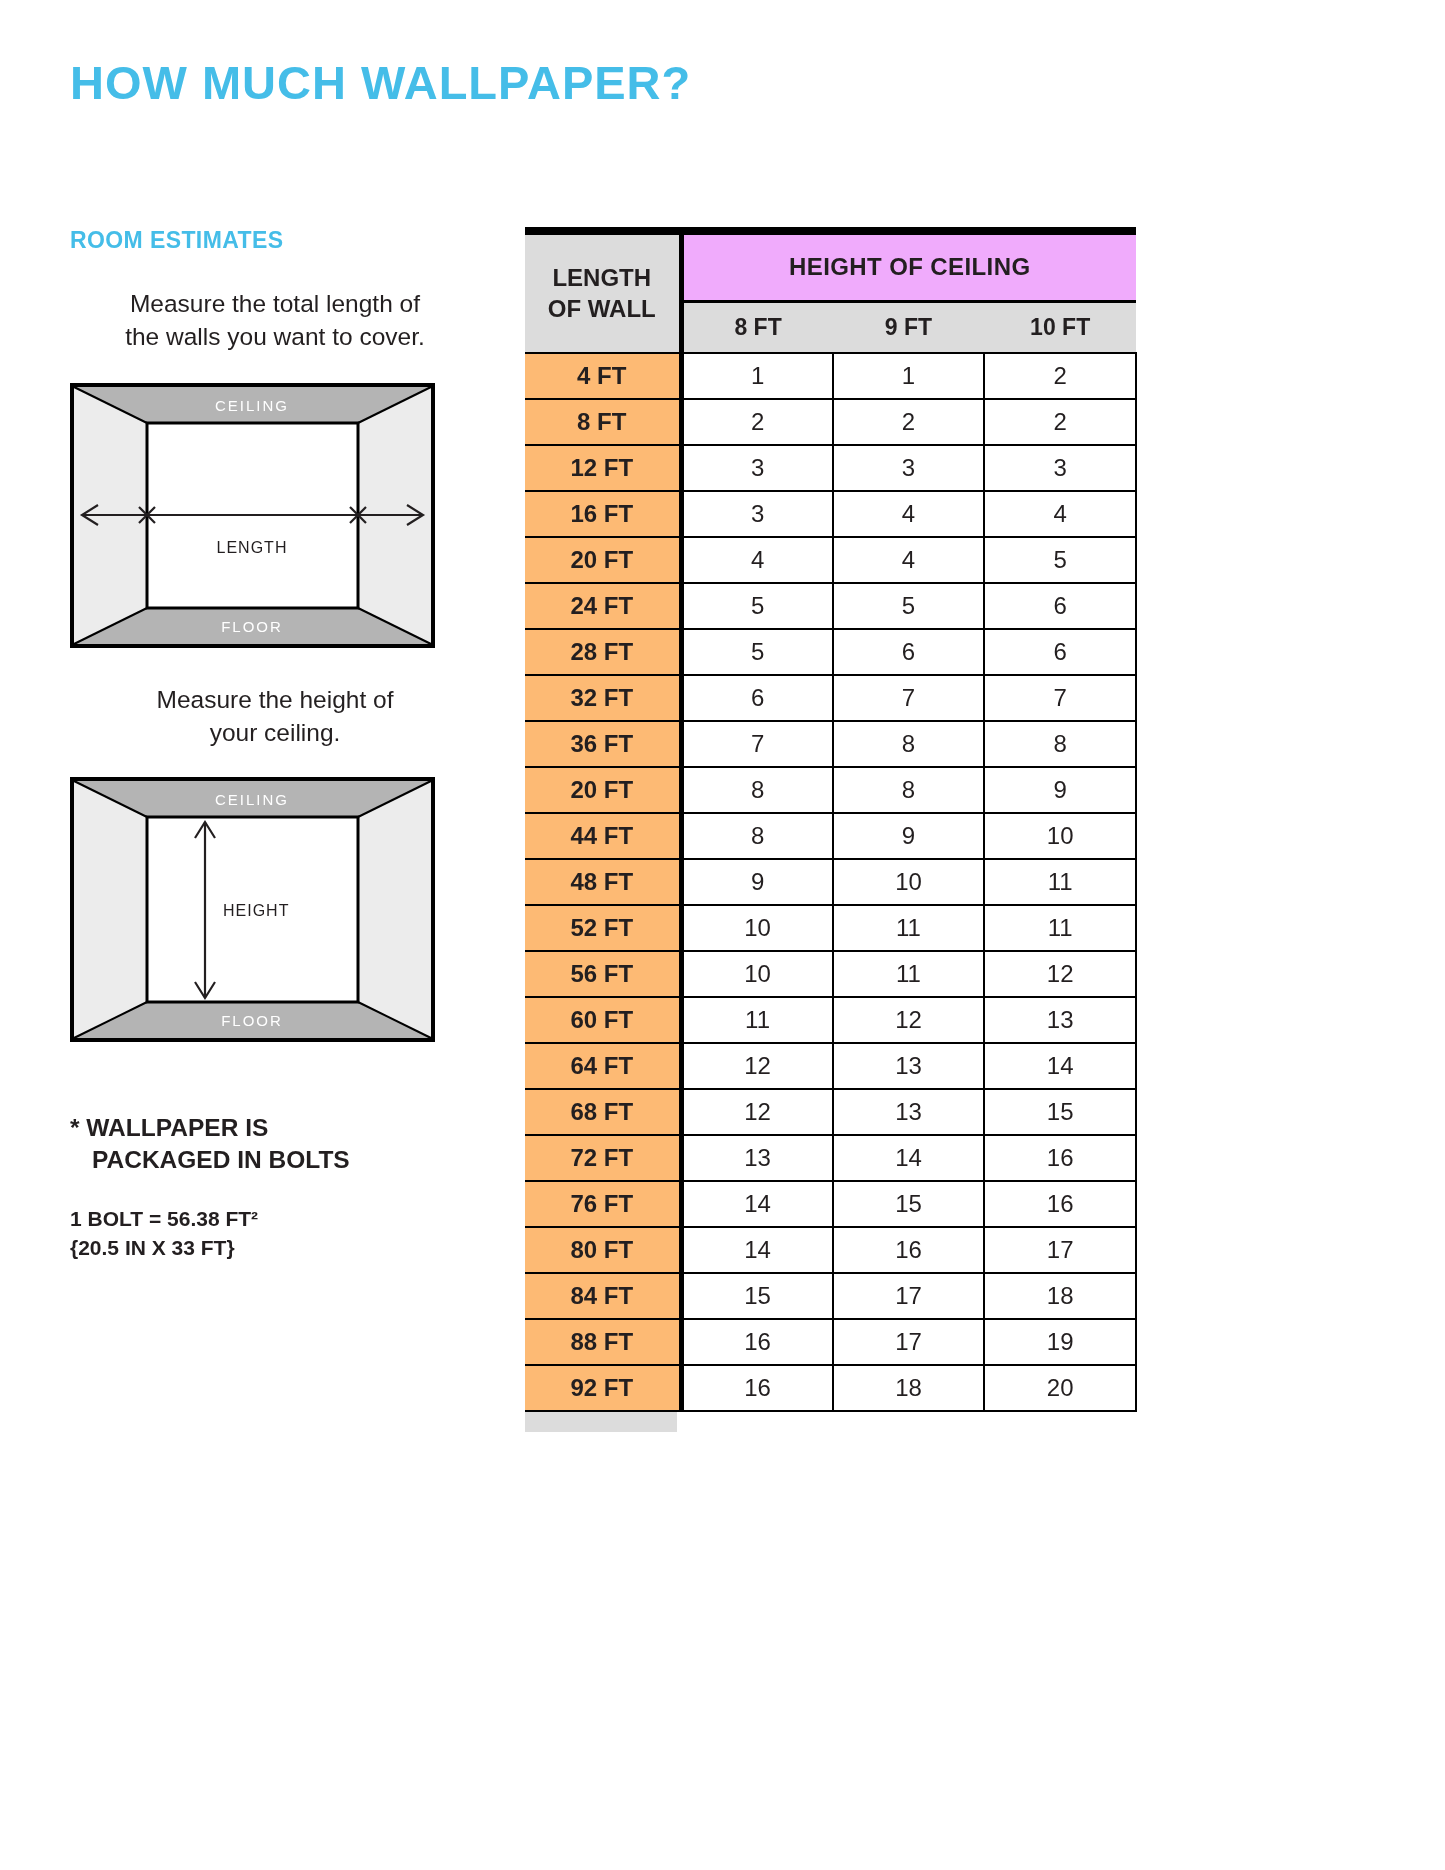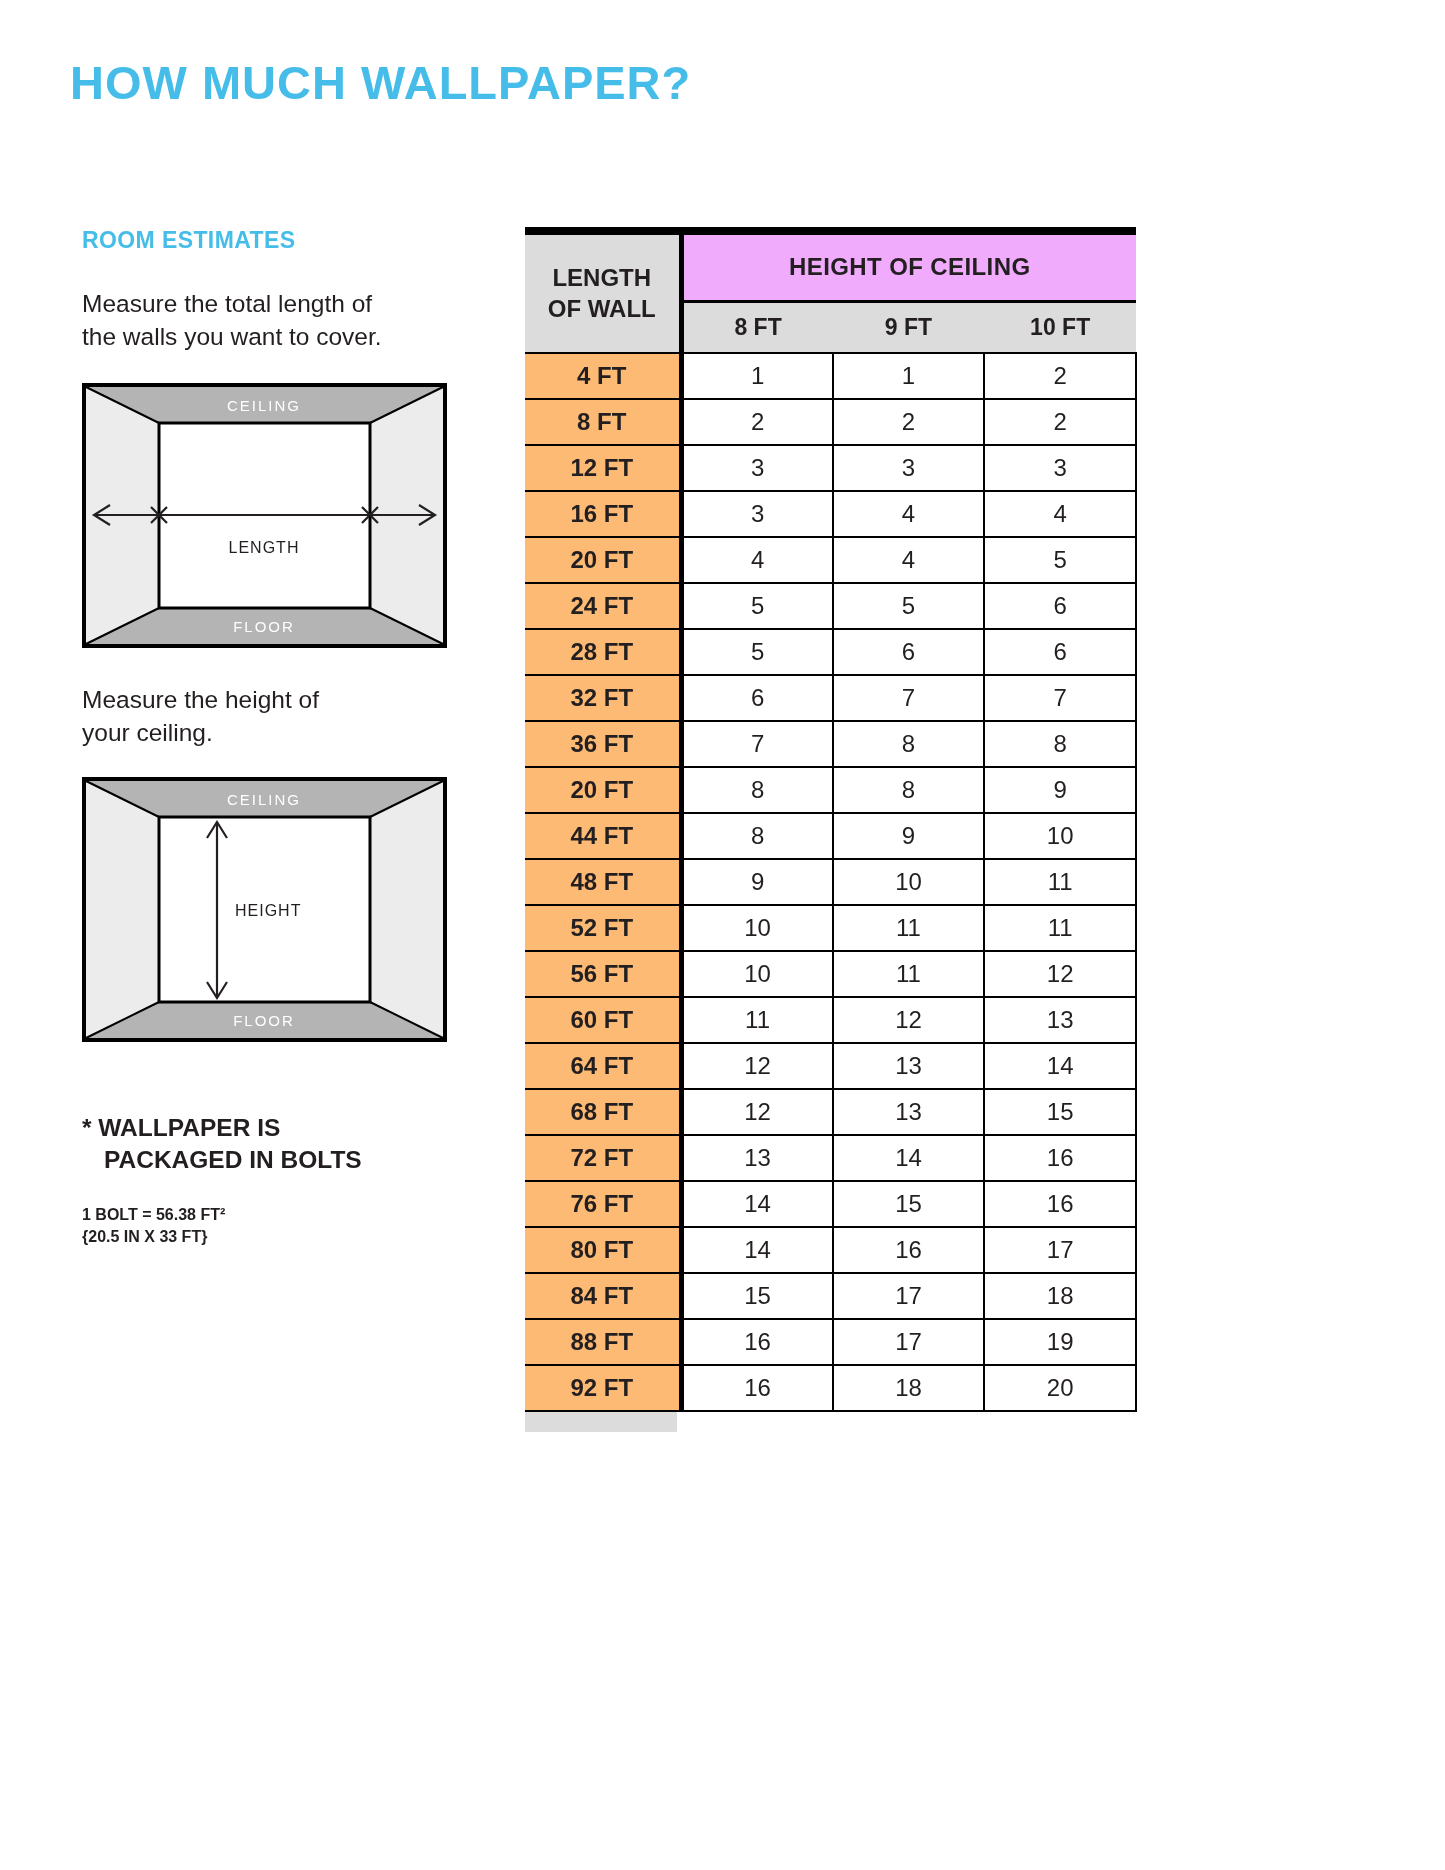--- a/index.html
+++ b/index.html
@@ -5,31 +5,31 @@
   * { margin:0; padding:0; box-sizing:border-box; }
   html,body { background:#fff; }
   body { font-family:"Liberation Sans", sans-serif; color:#231f20; }
   .page { position:relative; width:1445px; height:1870px; background:#ffffff; overflow:hidden; }
 
   .page-title {
     position:absolute; left:70px; top:55px;
     font-size:47px; font-weight:bold; letter-spacing:1px; color:#45bde8;
   }
 
-  .left-col { position:absolute; left:82px; top:227px; width:410px; }
+  .left-col { position:absolute; left:70px; top:227px; width:410px; }
   .right-col { position:absolute; left:525px; top:227px; width:612px; }
 
   .section-heading {
     font-size:23px; font-weight:bold; color:#45bde8; letter-spacing:0.4px;
   }
   .left-col .section-heading { margin-bottom:34px; }
   .right-col .section-heading { text-align:center; margin-bottom:15px; }
 
   .step {
-    font-size:24.5px; line-height:1.33; white-space:pre-line; color:#231f20;
+    font-size:24.5px; line-height:1.33; white-space:pre-line; color:#231f20;text-align:center;
   }
   .step-1 { margin-bottom:30px; }
   .step-2 { margin-bottom:28px; }
   .step-3 { margin-top:36px; }
 
   .room-svg { display:block; }
   .room-svg.first { margin-bottom:36px; }
   .room-svg text { font-family:"Liberation Sans", sans-serif; }
   .room-svg .outer { fill:#ffffff; stroke:#000; stroke-width:4; }
   .room-svg .band  { fill:#b4b4b4; }
@@ -37,21 +37,21 @@
   .room-svg .corner{ stroke:#000; stroke-width:2; }
   .room-svg .inner { fill:#ffffff; stroke:#000; stroke-width:3; }
   .room-svg .band-label { fill:#ffffff; font-size:15px; letter-spacing:2px; text-anchor:middle; }
   .room-svg .measure-label { fill:#231f20; font-size:16px; letter-spacing:1px; }
   .room-svg .center { text-anchor:middle; }
   .room-svg .arrow { stroke:#231f20; stroke-width:2.2; fill:none; }
 
   .footnote { margin-top:70px; font-size:24.5px; font-weight:bold; line-height:1.3; }
   .footnote-line2 { padding-left:22px; }
 
-  .bolt-info { margin-top:28px; font-size:16px; font-weight:bold; line-height:1.4; }
+  .bolt-info { margin-top:28px; font-size:21px; font-weight:bold; line-height:1.4; }
 
   .bolt-table {
     border-collapse:collapse; width:612px; table-layout:fixed;
     border-top:8px solid #000;
   }
   .bolt-table th, .bolt-table td { text-align:center; vertical-align:middle; color:#231f20; }
   .len-hdr {
     width:156px; background:#dcdcdc; border-right:5px solid #000;
     font-size:24px; font-weight:bold; line-height:1.28; white-space:pre-line;
   }

